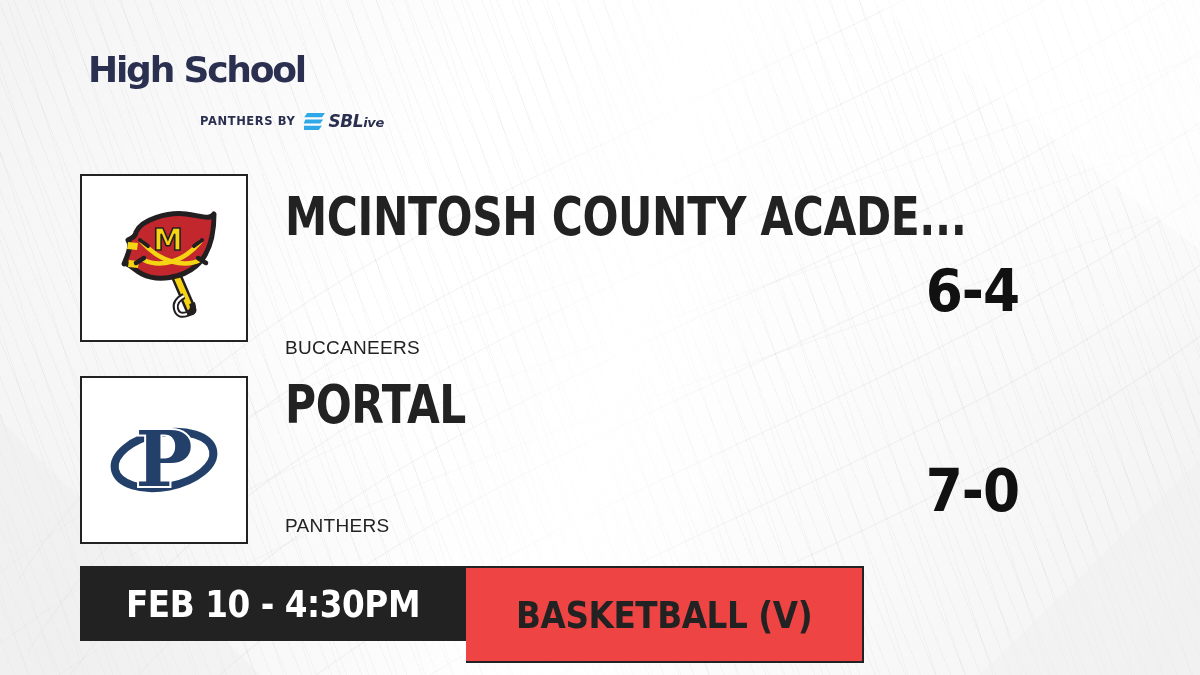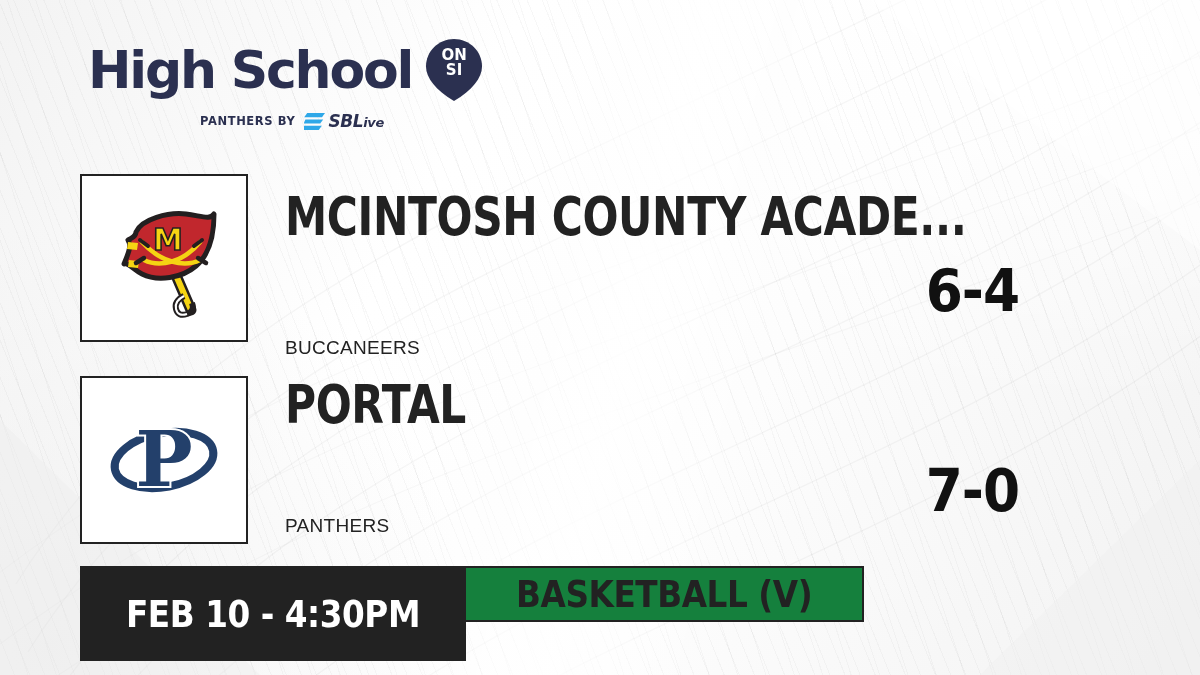--- a/index.html
+++ b/index.html
@@ -52,21 +52,21 @@
 
   
   #brand {
     position:absolute; left:88px; top:36px;
     width:420px; height:100px;
   }
   #brand-row { display:flex; align-items:center; height:68px; }
   #brand-wordmark {
     font-family:"DejaVu Sans", sans-serif;
     font-weight:700;
-    font-size:52px;
+    font-size:36px;
     letter-spacing:-2.2px;
     color:#2b3050;
     line-height:1;
     white-space:nowrap;
   }
   #pin {
     position:relative;
     width:60px; height:64px;
     margin-left:12px;
     flex:0 0 auto;
@@ -164,41 +164,41 @@
   #team-record-2 { left:905px; top:462px; width:135px; text-align:center; }
 
   
   #bottom-bar { position:absolute; left:80px; top:566px; display:flex; height:75px; }
 
   #date-chip {
     background:#222222;
     display:flex; align-items:center; justify-content:center;
     padding:0 22px;
     min-width:345px;
-    height:95px;
+    height:75px;
   }
   #date-chip-text {
     font-family:"DejaVu Sans", sans-serif;
     font-weight:700;
     font-size:38px;
     letter-spacing:-.5px;
     color:#ffffff;
     transform:scaleX(.86);
     white-space:nowrap;
     line-height:1;
   }
 
   #sport-chip {
-    background:#15803d;
+    background:#ef4444;
     border:2px solid #222222;
     border-left:none;
     display:flex; align-items:center; justify-content:flex-start;
     padding:0 26px;
     min-width:368px;
-    height:56px;
+    height:97px;
   }
   #sport-chip-text {
     font-family:"DejaVu Sans", sans-serif;
     font-weight:700;
     font-size:38px;
     letter-spacing:-.5px;
     color:#222222;
     transform:scaleX(.86);
     white-space:nowrap;
     line-height:1;
@@ -239,29 +239,20 @@
       <polygon points="0,675 0,420 260,675" fill="#eeeeee" fill-opacity="0.45"></polygon>
       <polygon points="980,675 1200,460 1200,675" fill="#f0f0f0" fill-opacity="0.5"></polygon>
     </g>
   </svg>
   <div class="bg-layer bg-sweep"></div>
 
   <div id="brand">
     <div id="brand-row">
       <div id="brand-wordmark">High School</div>
 
-      <div id="pin">
-        <svg viewBox="0 0 60 64" aria-hidden="true">
-          <path d="M30 1 C14.5 1 2 13.3 2 28.4 C2 40.2 12 52 30 63 C48 52 58 40.2 58 28.4 C58 13.3 45.5 1 30 1 Z" fill="#2b3050"></path>
-        </svg>
-        <div id="pin-text">
-          <span>ON</span>
-          <span>SI</span>
-        </div>
-      </div>
     </div>
 
     <div id="powered">
       <div id="powered-label">PANTHERS BY</div>
       <div id="sblive">
         <svg id="sblive-mark" viewBox="0 0 22 17" aria-hidden="true">
           <path d="M3.2 0 H21 L18 4.2 H0.2 Z" fill="#2fa8e8"></path>
           <path d="M1.4 6.4 H19.2 L16.2 10.6 H-0.4 Z" fill="#2fa8e8"></path>
           <path d="M0 12.8 H17.8 L14.8 17 H-2 Z" fill="#2fa8e8"></path>
         </svg>

